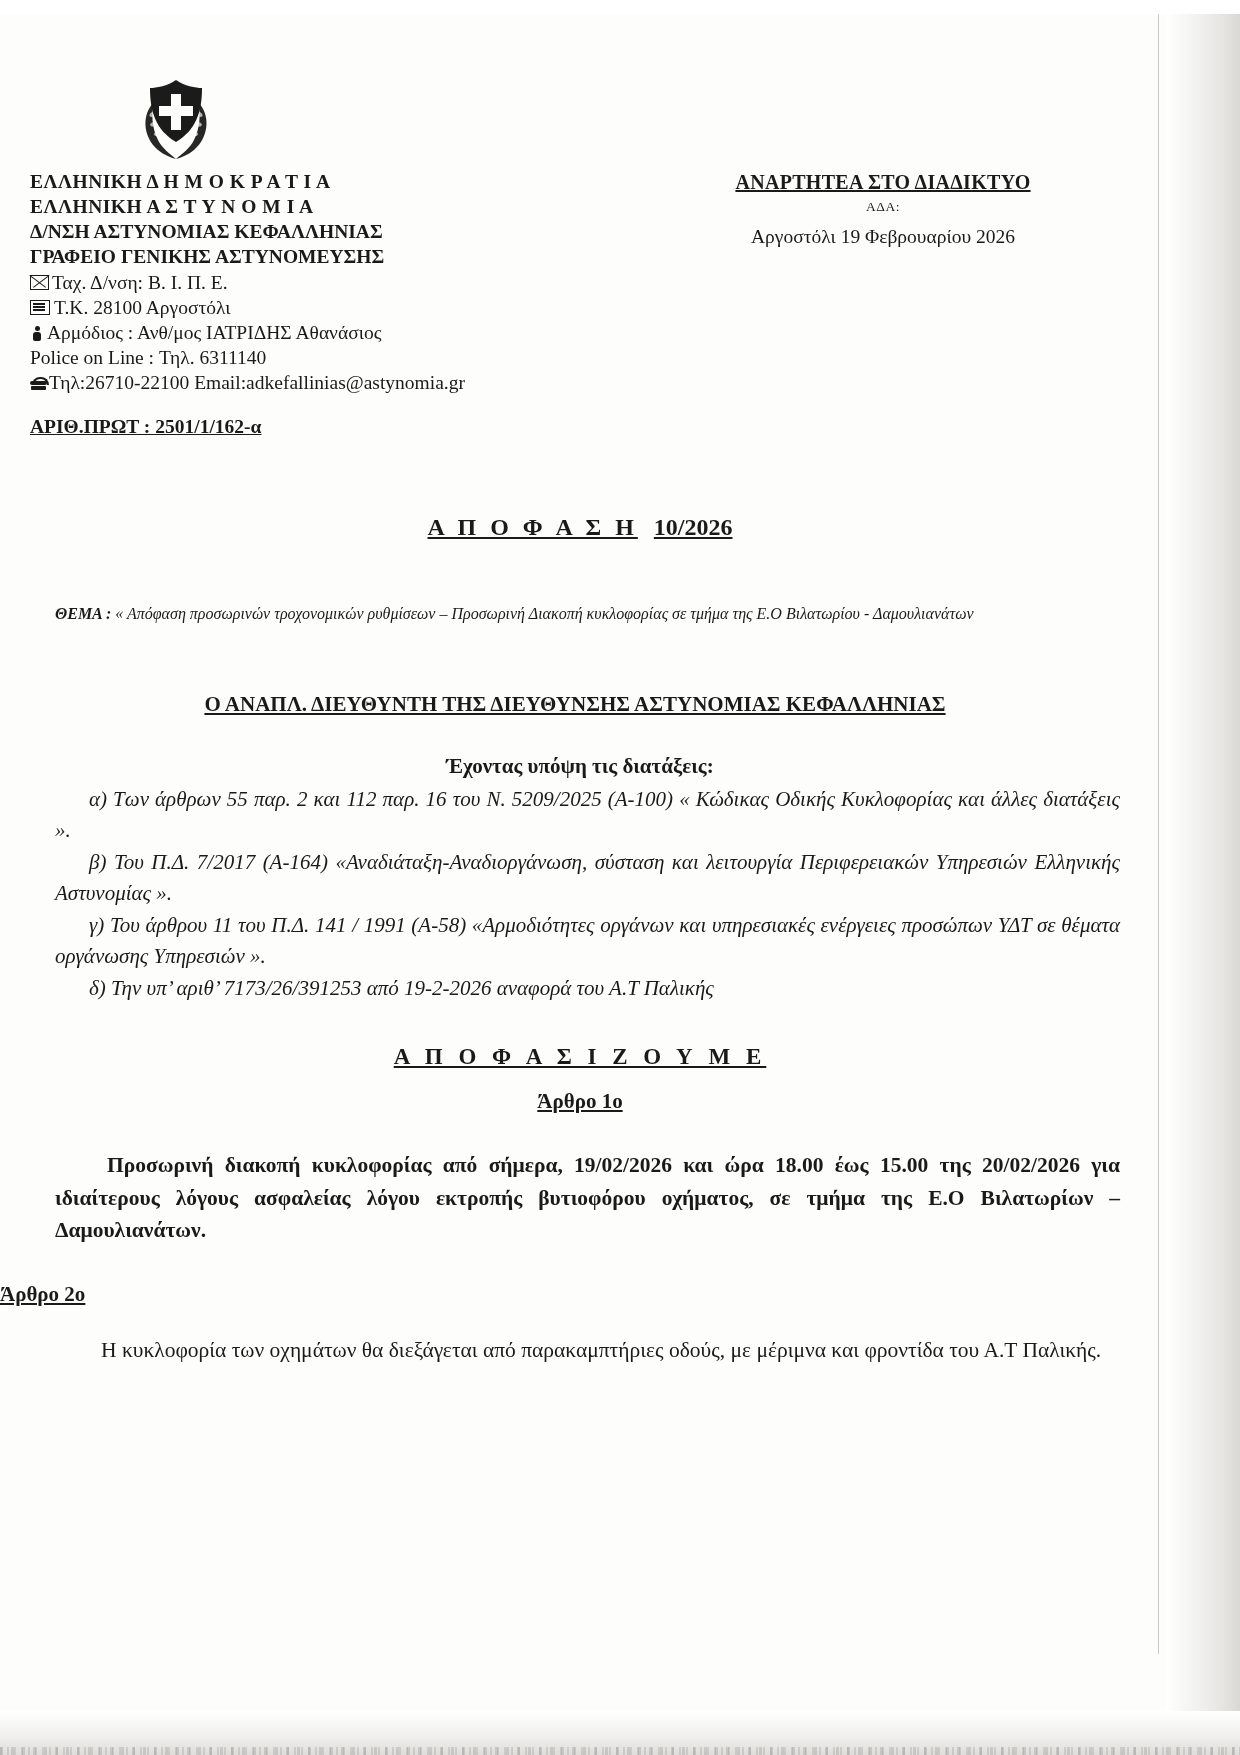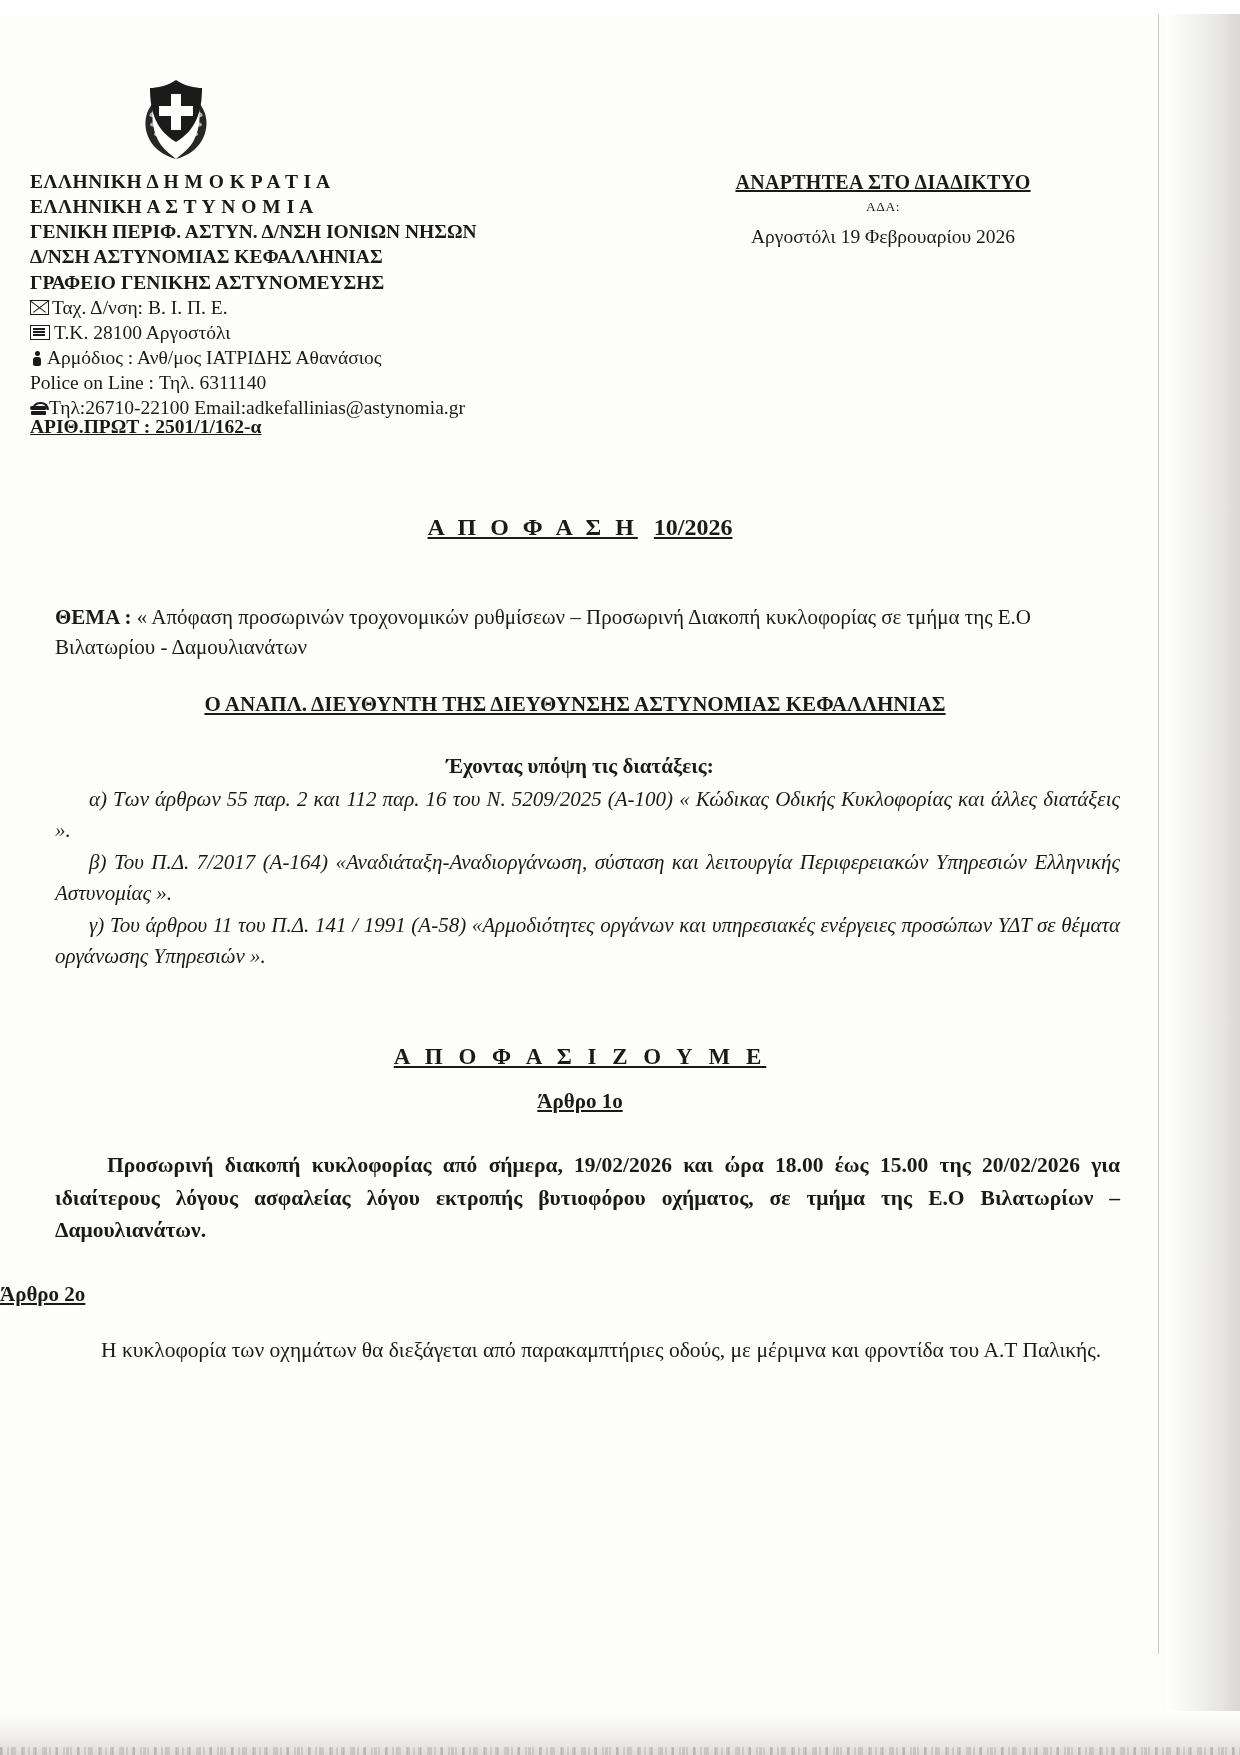--- a/index.html
+++ b/index.html
@@ -232,22 +232,23 @@
     text-decoration: underline;
     margin-left: 16px;
     letter-spacing: 0;
   }
 
   .thema {
     position: absolute;
     left: 55px;
     top: 588px;
     width: 1060px;
-    font-size: 21px;
+    font-size: 16px;
     line-height: 1.45;
+    font-style: italic;
   }
   .thema .lbl { font-weight: bold; }
 
   .authority {
     position: absolute;
     left: 0; top: 678px;
     width: 1150px;
     text-align: center;
     font-size: 21px;
     font-weight: bold;
@@ -359,21 +360,20 @@
           <path d="M42,8 C50,14 62,16 68,16 C68,40 62,58 42,70 C22,58 16,40 16,16 C22,16 34,14 42,8 Z"></path>
 
           <path d="M37,22 h10 v12 h12 v10 h-12 v14 h-10 v-14 h-12 v-10 h12 z" fill="#fdfdfb"></path>
         </g>
       </svg>
     </div>
 
     <div class="hdr-left">
       <div class="l b spaced1">ΕΛΛΗΝΙΚΗ  Δ Η Μ Ο Κ Ρ Α Τ Ι Α</div>
       <div class="l b spaced1">ΕΛΛΗΝΙΚΗ  Α Σ Τ Υ Ν Ο Μ Ι Α</div>
-      <div class="l b">ΓΕΝΙΚΗ ΠΕΡΙΦ. ΑΣΤΥΝ. Δ/ΝΣΗ  ΙΟΝΙΩΝ ΝΗΣΩΝ</div>
       <div class="l b">Δ/ΝΣΗ ΑΣΤΥΝΟΜΙΑΣ ΚΕΦΑΛΛΗΝΙΑΣ</div>
       <div class="l b">ΓΡΑΦΕΙΟ  ΓΕΝΙΚΗΣ ΑΣΤΥΝΟΜΕΥΣΗΣ</div>
       <div class="l">
         <span class="icon-envelope"></span><span>Ταχ. Δ/νση:</span>
         <span>Β. Ι. Π. Ε.</span>
       </div>
       <div class="l">
         <span class="icon-card"></span><span>Τ.Κ. 28100   Αργοστόλι</span>
       </div>
       <div class="l">
@@ -403,20 +403,21 @@
     </div>
 
     <div class="authority">Ο  ΑΝΑΠΛ. ΔΙΕΥΘΥΝΤΗ ΤΗΣ ΔΙΕΥΘΥΝΣΗΣ ΑΣΤΥΝΟΜΙΑΣ ΚΕΦΑΛΛΗΝΙΑΣ</div>
 
     <div class="having">Έχοντας υπόψη τις διατάξεις:</div>
 
     <div class="clauses">
       <p>α) Των άρθρων   55   παρ. 2  και 112 παρ. 16 του Ν. 5209/2025 (Α-100)   « Κώδικας Οδικής  Κυκλοφορίας και άλλες διατάξεις ».</p>
       <p>β) Του   Π.Δ.  7/2017  (Α-164) «Αναδιάταξη-Αναδιοργάνωση, σύσταση και λειτουργία Περιφερειακών Υπηρεσιών Ελληνικής Αστυνομίας ».</p>
       <p>γ) Του  άρθρου  11  του Π.Δ. 141 / 1991 (Α-58) «Αρμοδιότητες οργάνων και υπηρεσιακές ενέργειες προσώπων ΥΔΤ σε θέματα οργάνωσης Υπηρεσιών ».</p>
+      <p>δ) Την υπ’ αριθ’ 7173/26/391253 από 19-2-2026 αναφορά του Α.Τ Παλικής</p>
     </div>
 
     <div class="apofasizoume">
       <span class="u">Α Π Ο Φ Α Σ Ι Ζ Ο Υ Μ Ε</span>
     </div>
 
     <div class="arthro1">Άρθρο 1ο</div>
     <div class="art1-body">
       <span class="ind">Προσωρινή διακοπή κυκλοφορίας από σήμερα, 19/02/2026 και ώρα 18.00 έως 15.00 της 20/02/2026 για ιδιαίτερους λόγους ασφαλείας λόγου εκτροπής βυτιοφόρου οχήματος, σε τμήμα της Ε.Ο Βιλατωρίων – Δαμουλιανάτων.</span>
     </div>

